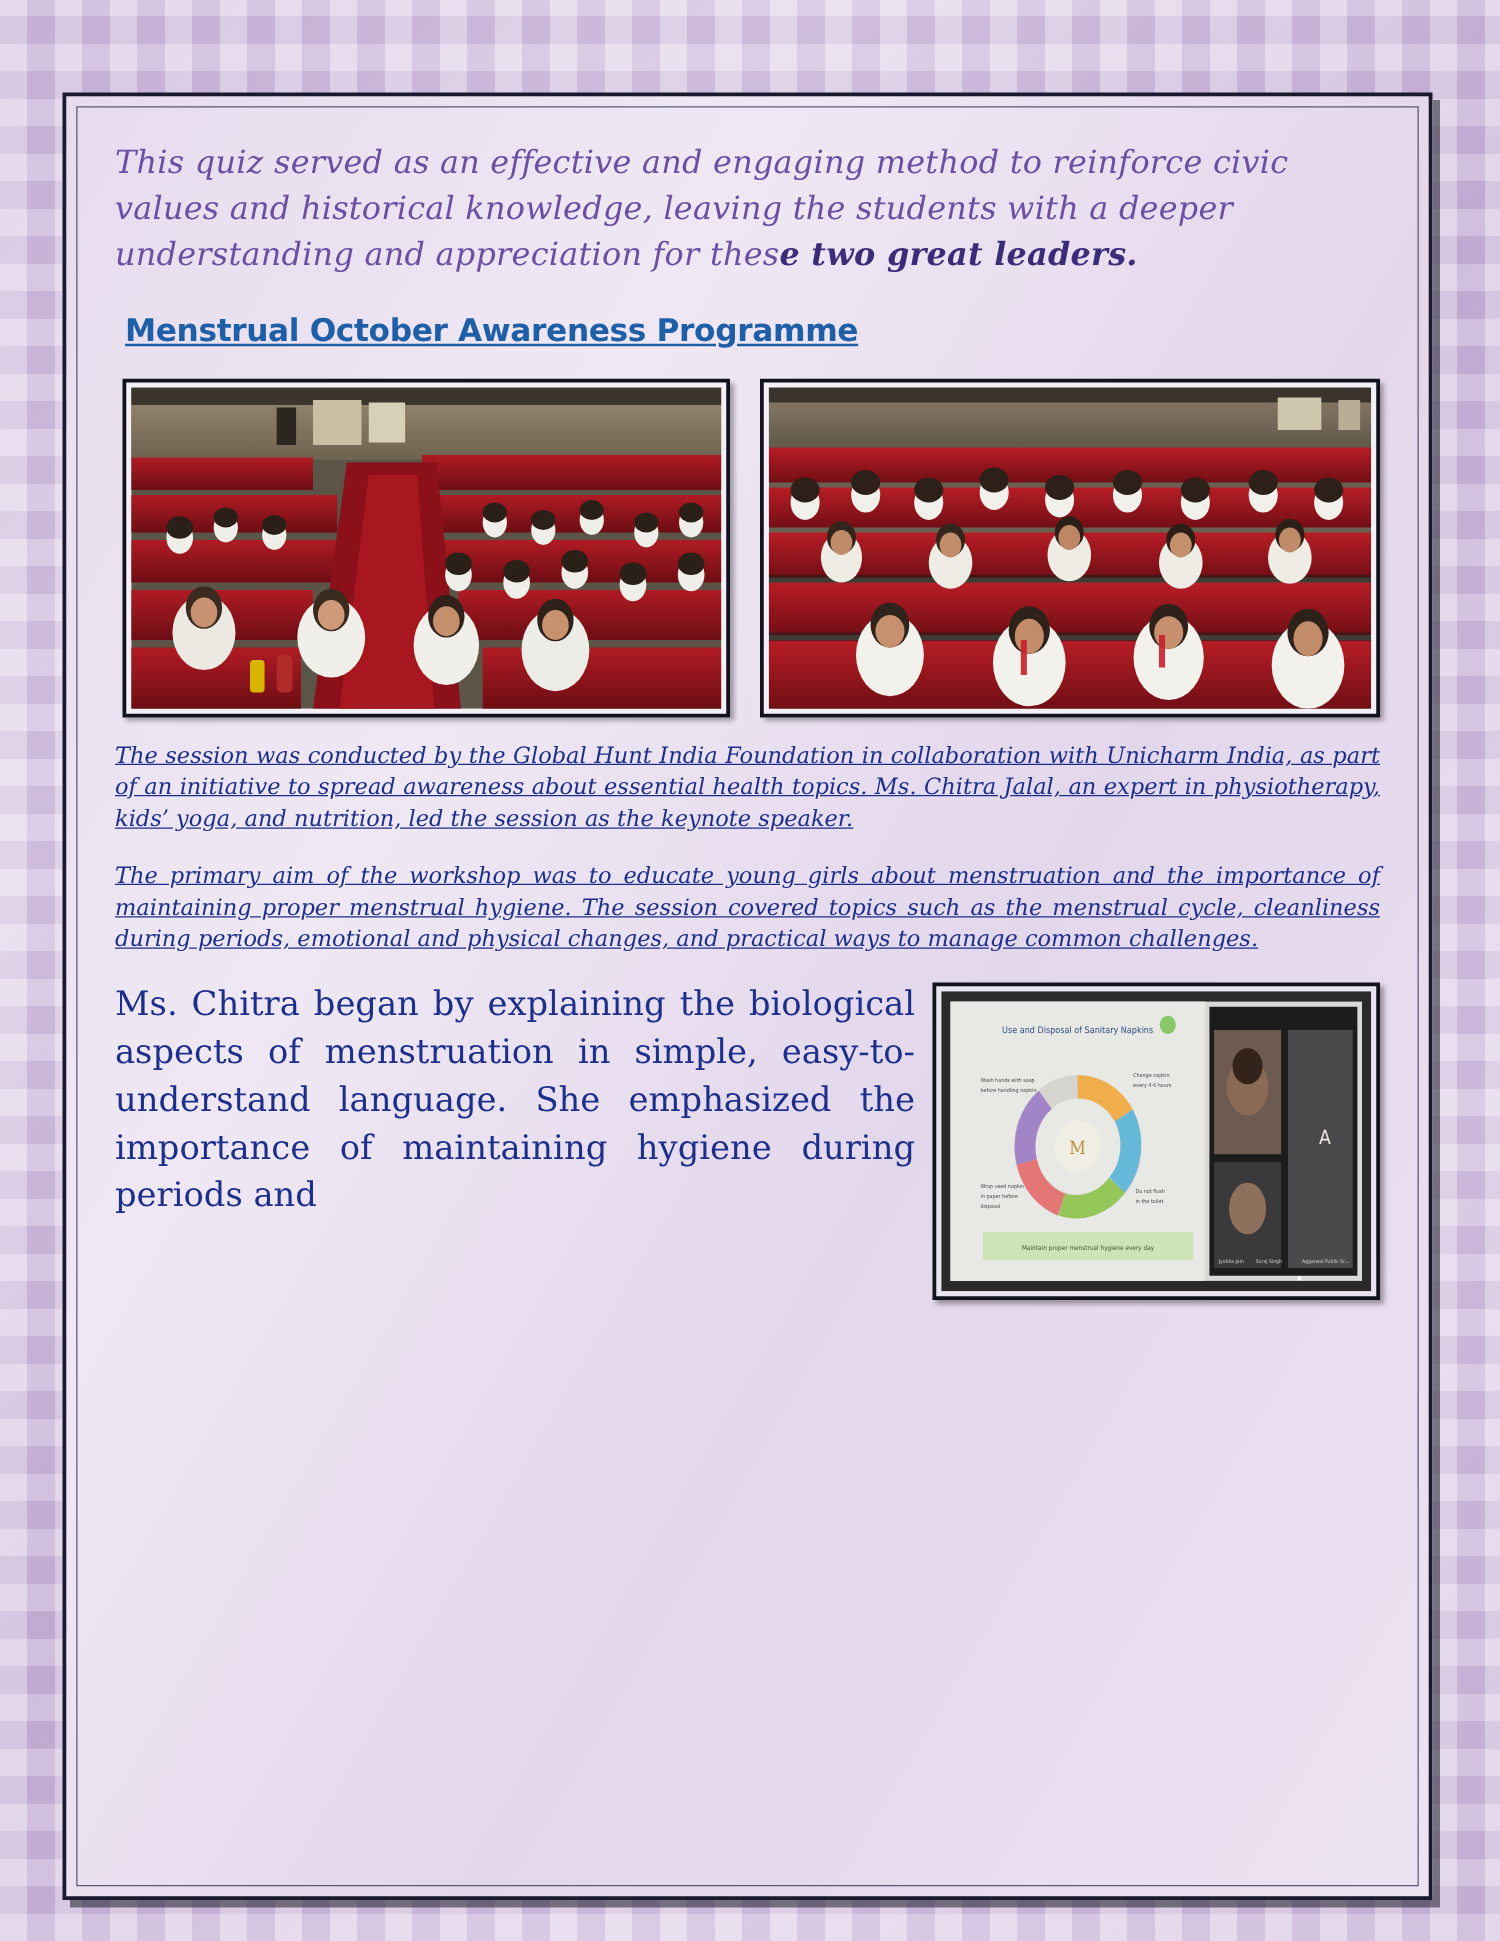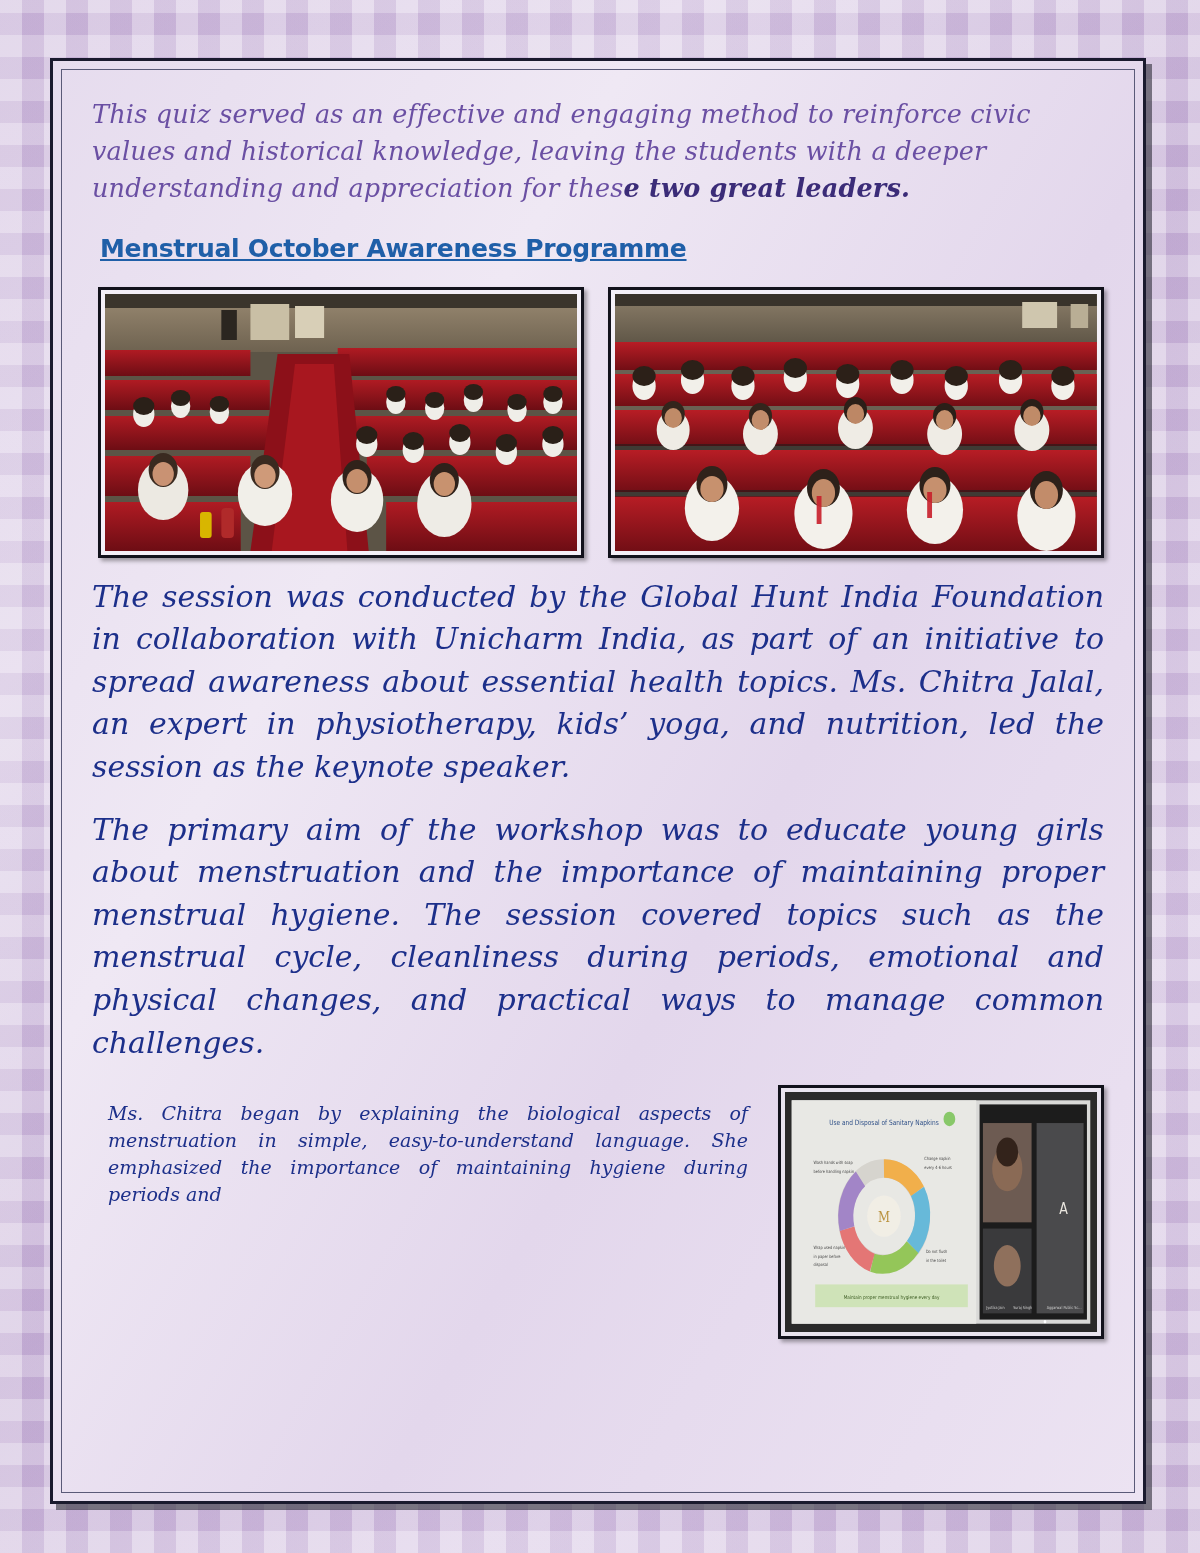--- a/index.html
+++ b/index.html
@@ -13,21 +13,21 @@
       repeating-linear-gradient(90deg, rgba(255,255,255,0.30) 0px, rgba(255,255,255,0.30) 22px, rgba(168,140,190,0.10) 22px, rgba(168,140,190,0.10) 44px),
       repeating-linear-gradient(0deg, rgba(255,255,255,0.26) 0px, rgba(255,255,255,0.26) 22px, rgba(168,140,190,0.10) 22px, rgba(168,140,190,0.10) 44px),
       linear-gradient(135deg, #cbb6da 0%, #d8c8e4 25%, #c6b0d6 50%, #d5c3e2 75%, #c9b4d8 100%);
     font-family: "Liberation Serif", serif;
     overflow: hidden;
   }
 
   .page-frame {
     position: absolute;
     left: 50px;
-    top: 58px;
+    top: 74px;
     width: 1096px;
     height: 1446px;
     border: 3px solid #1a1a2e;
     box-shadow: 6px 6px 0 rgba(30,30,40,0.55);
     background: linear-gradient(120deg, #e6dcee 0%, #efe8f4 30%, #e3d7ec 60%, #ece3f2 100%);
     box-sizing: border-box;
   }
   .page-inner {
     position: absolute;
     left: 8px;
@@ -90,41 +90,41 @@
 
   .auditorium {
     width: 100%;
     height: 100%;
     display: block;
   }
 
   .para-blue {
     font-family: "DejaVu Serif", serif;
     font-style: italic;
-    font-size: 30px;
+    font-size: 18px;
     line-height: 1.42;
     color: #1c2f8a;
     text-align: justify;
     margin: 0 0 20px 0;
+    text-decoration: underline;
   }
 
   .last-block {
     display: flex;
     align-items: flex-start;
     gap: 14px;
   }
   .last-text {
     flex: 0 0 640px;
     font-family: "DejaVu Serif", serif;
-    font-style: italic;
-    font-size: 19px;
+    font-size: 27px;
     line-height: 1.42;
     color: #1c2f8a;
     text-align: justify;
-    margin: 16px;
+    margin: 0;
   }
   .photo-c {
     width: 380px;
     height: 240px;
     border: 3px solid #12121c;
     padding: 4px;
     background: #e9e4ef;
     box-shadow: 3px 3px 4px rgba(0,0,0,0.35);
     margin-top: 1px;
   }

